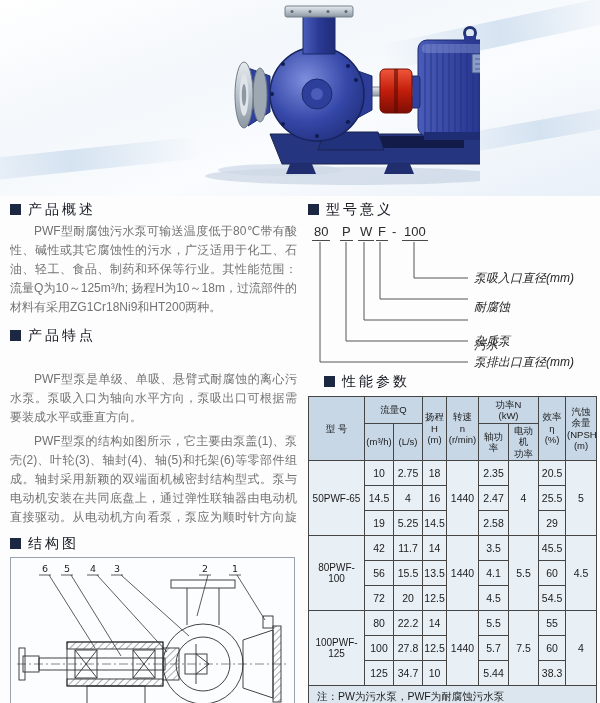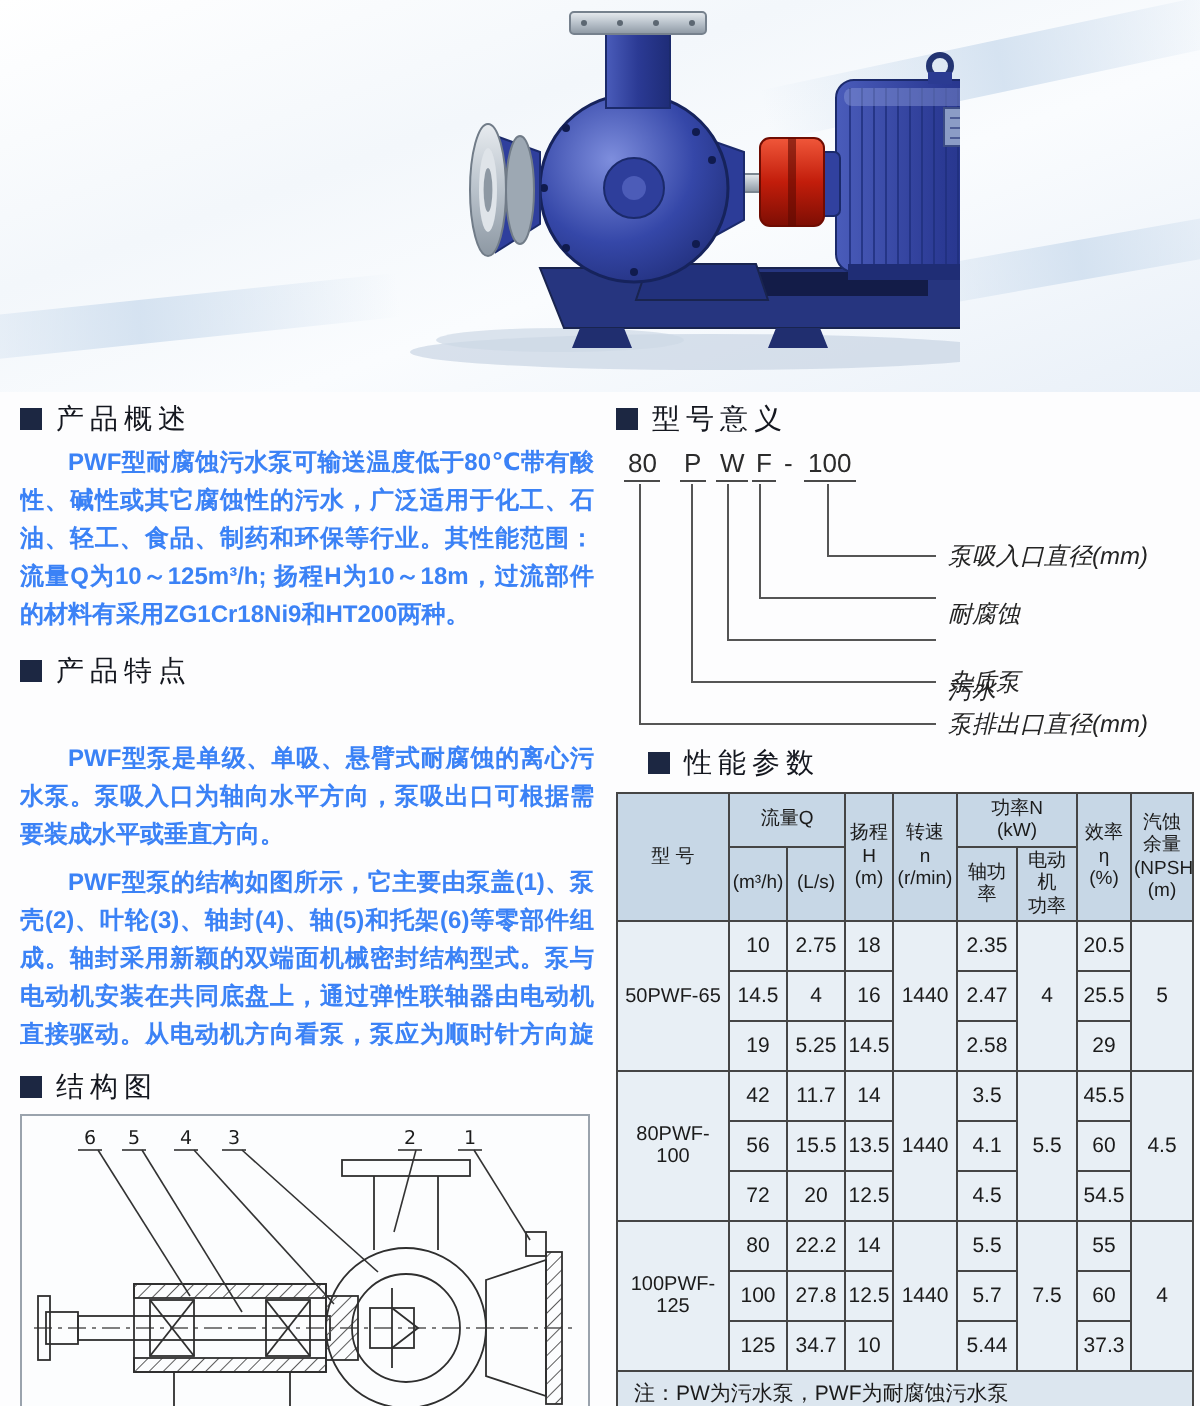--- a/index.html
+++ b/index.html
@@ -15,21 +15,21 @@
   .streak.s3{left:-60px;top:150px;width:260px;height:22px;transform:rotate(-6deg);}
 
   
   .col-left{position:absolute;left:10px;top:200px;width:287px;}
   .col-right{position:absolute;left:308px;top:200px;width:288px;}
 
   .sec-head{display:flex;align-items:center;height:18px;margin:0;}
   .sec-head .sq{width:11px;height:11px;background:#1c2742;margin-right:7px;flex:0 0 auto;}
   .sec-head .t{font-size:14px;font-weight:normal;color:#14171f;letter-spacing:3px;line-height:18px;}
 
-  .para{font-size:12px;line-height:19px;text-align:justify;color:#3b82f6;margin:4px 0 0 0;overflow:hidden;font-weight:bold;}
+  .para{font-size:12px;line-height:19px;text-align:justify;color:#737373;margin:4px 0 0 0;overflow:hidden;}
   .para.indent{text-indent:2em;}
   #p-overview{height:96px;}
   #p-feat1{height:58px;margin-top:26px;}
   #p-feat2{height:96px;}
   .gap8{height:8px;}
   .gap6{height:6px;}
 
   
   .diagram-box{margin-top:5px;width:283px;height:170px;border:1px solid #9aa3ad;background:#fcfdfe;}
 
@@ -406,21 +406,21 @@
           <td>27.8</td>
           <td>12.5</td>
           <td>5.7</td>
           <td>60</td>
         </tr>
         <tr>
           <td>125</td>
           <td>34.7</td>
           <td>10</td>
           <td>5.44</td>
-          <td>37.3</td>
+          <td>38.3</td>
         </tr>
         <tr>
           <td class="note" colspan="9">注：PW为污水泵，PWF为耐腐蚀污水泵</td>
         </tr>
       </tbody>
     </table>
   </div>
 
 </div>
 

